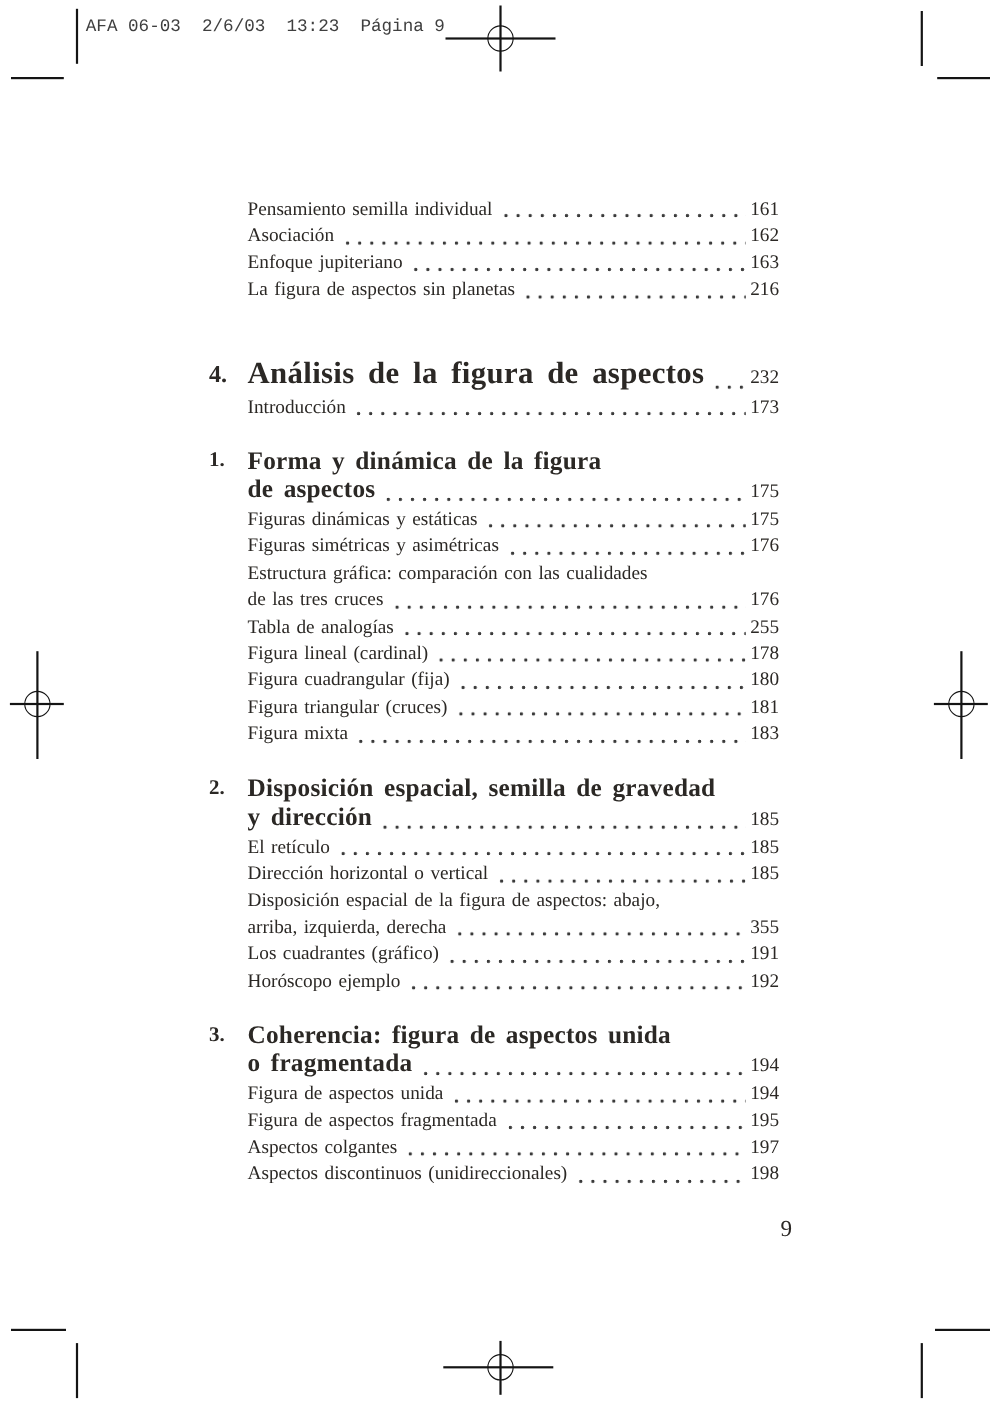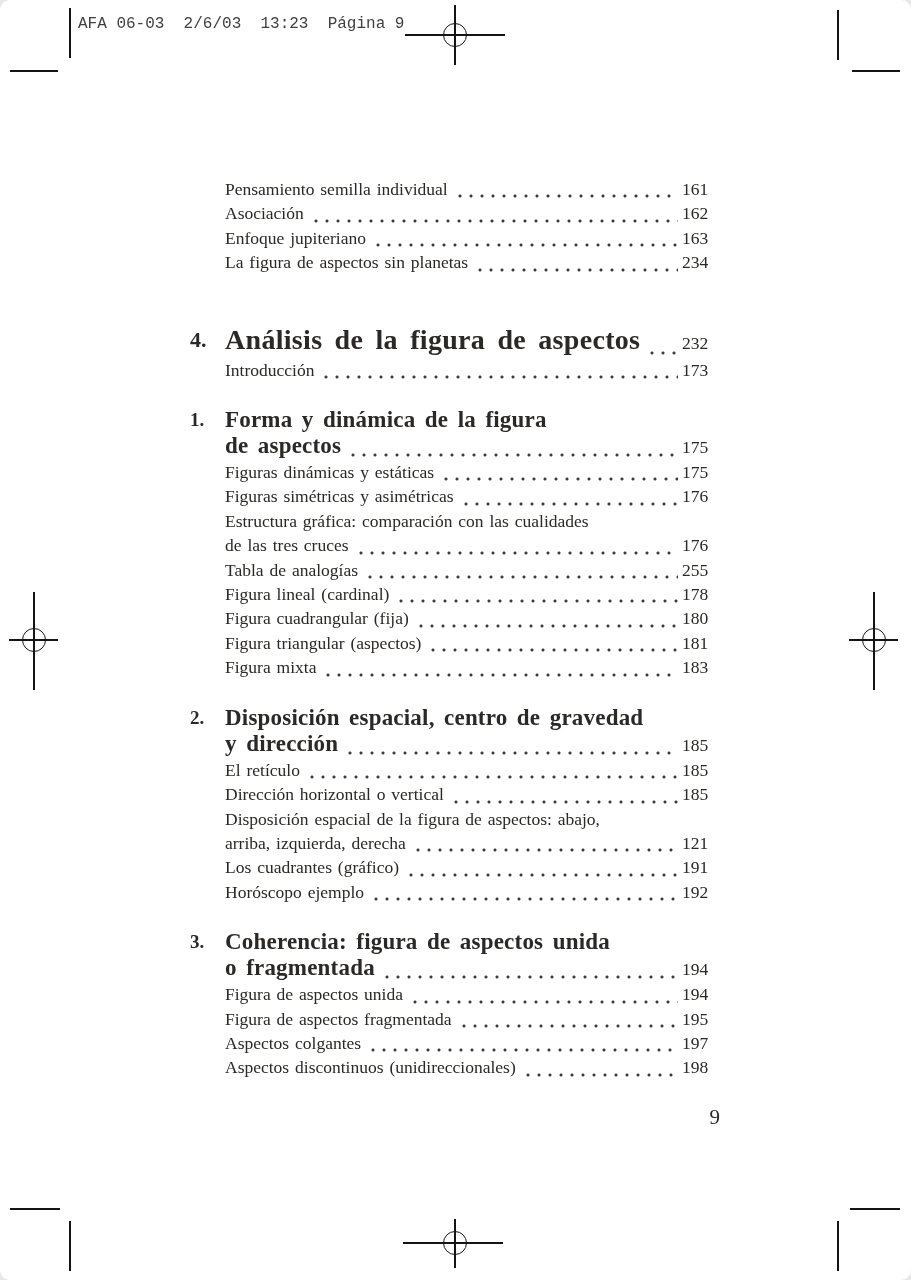--- a/index.html
+++ b/index.html
@@ -4,21 +4,20 @@
 <style>
   html,body{margin:0;padding:0;background:#e8e8e8;}
   .page{
     position:relative;
     width:911px;height:1280px;
     margin:0 auto;
     background:#ffffff;
     overflow:hidden;
     font-family:"Liberation Serif","DejaVu Serif",serif;
     color:#2b2825;
-    border-radius:10px;
   }
   
   .slug{
     position:absolute;left:78px;top:15px;
     font-family:"Liberation Mono","DejaVu Sans Mono",monospace;
     font-size:16px;color:#3f3f3f;white-space:pre;
   }
   
   .crop{position:absolute;background:#141414;}
   .crop.tl-v{left:69px;top:8px;width:2px;height:50px;}
@@ -148,21 +147,21 @@
           <span class="page-ref">162</span>
         </div>
         <div class="row e-row">
           <span class="e-text">Enfoque jupiteriano</span>
           <span class="leader"></span>
           <span class="page-ref">163</span>
         </div>
         <div class="row e-row">
           <span class="e-text">La figura de aspectos sin planetas</span>
           <span class="leader"></span>
-          <span class="page-ref">234</span>
+          <span class="page-ref">216</span>
         </div>
       </div>
       <div class="block chapter">
         <div class="row h-row">
           <span class="num">4.</span>
           <span class="h-text">Análisis de la figura de aspectos</span>
           <span class="leader"></span>
           <span class="page-ref">232</span>
         </div>
         <div class="row e-row">
@@ -208,34 +207,34 @@
           <span class="e-text">Figura lineal (cardinal)</span>
           <span class="leader"></span>
           <span class="page-ref">178</span>
         </div>
         <div class="row e-row">
           <span class="e-text">Figura cuadrangular (fija)</span>
           <span class="leader"></span>
           <span class="page-ref">180</span>
         </div>
         <div class="row e-row">
-          <span class="e-text">Figura triangular (aspectos)</span>
+          <span class="e-text">Figura triangular (cruces)</span>
           <span class="leader"></span>
           <span class="page-ref">181</span>
         </div>
         <div class="row e-row">
           <span class="e-text">Figura mixta</span>
           <span class="leader"></span>
           <span class="page-ref">183</span>
         </div>
       </div>
       <div class="block section">
         <div class="row h-row">
           <span class="num">2.</span>
-          <span class="h-text">Disposición espacial, centro de gravedad</span>
+          <span class="h-text">Disposición espacial, semilla de gravedad</span>
         </div>
         <div class="row h-row">
           <span class="h-text">y dirección</span>
           <span class="leader"></span>
           <span class="page-ref">185</span>
         </div>
         <div class="row e-row">
           <span class="e-text">El retículo</span>
           <span class="leader"></span>
           <span class="page-ref">185</span>
@@ -244,21 +243,21 @@
           <span class="e-text">Dirección horizontal o vertical</span>
           <span class="leader"></span>
           <span class="page-ref">185</span>
         </div>
         <div class="row e-row">
           <span class="e-text">Disposición espacial de la figura de aspectos: abajo,</span>
         </div>
         <div class="row e-row">
           <span class="e-text">arriba, izquierda, derecha</span>
           <span class="leader"></span>
-          <span class="page-ref">121</span>
+          <span class="page-ref">355</span>
         </div>
         <div class="row e-row">
           <span class="e-text">Los cuadrantes (gráfico)</span>
           <span class="leader"></span>
           <span class="page-ref">191</span>
         </div>
         <div class="row e-row">
           <span class="e-text">Horóscopo ejemplo</span>
           <span class="leader"></span>
           <span class="page-ref">192</span>

